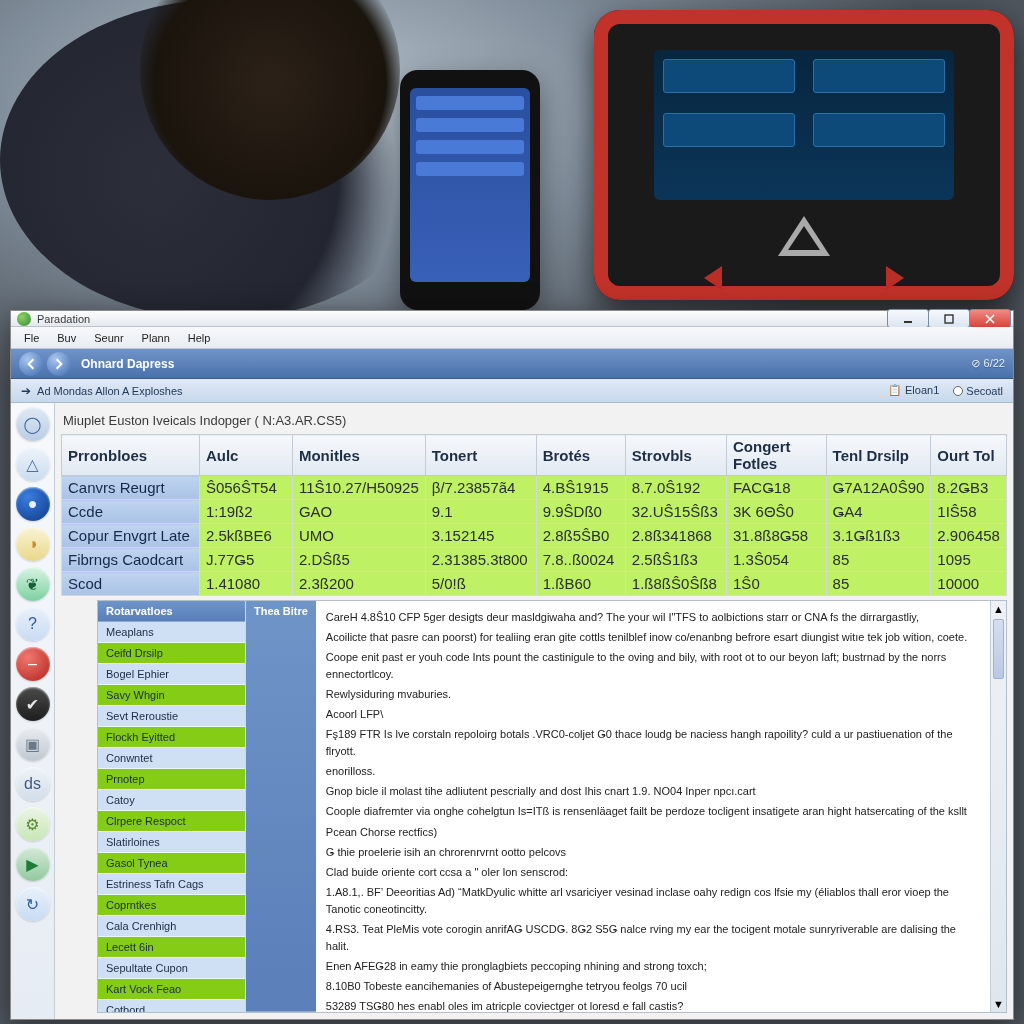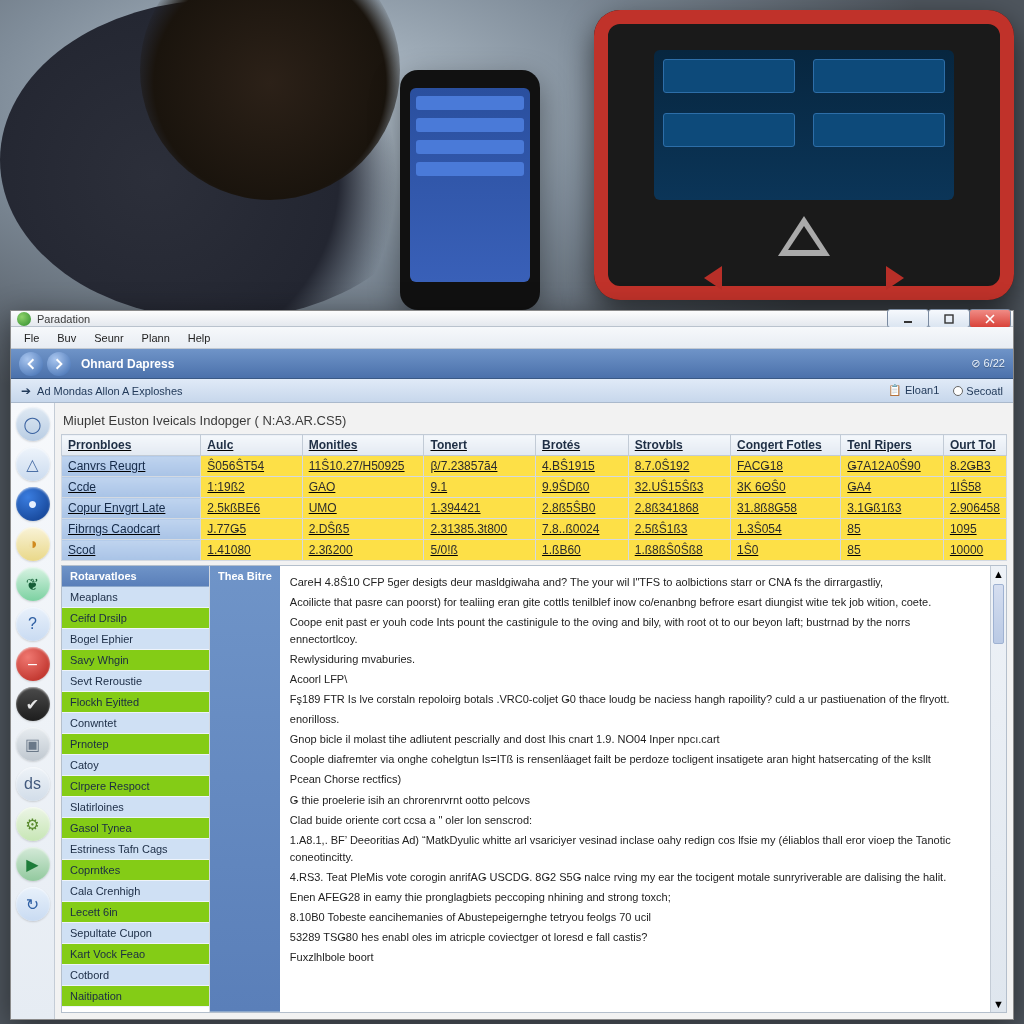--- a/index.html
+++ b/index.html
@@ -143,40 +143,40 @@
 }
 
 .mainarea{ flex:1; display:flex; flex-direction:column; min-width:0;}
 
 
 .gridwrap{ padding:6px 6px 4px 6px;}
 .grid-title{
   font-size:13px;color:#3a3a3a;padding:4px 0 6px 2px;
 }
 .grid{
-  border:1px solid #b4bfcc; font-size:12px; width:100%;
-  border-collapse:collapse; background:#fde047;text-decoration:underline;
+  border:1px solid #b4bfcc; font-size:15px; width:100%;
+  border-collapse:collapse; background:#bef264;
 }
 .grid th{
   background:linear-gradient(#f5f8fc,#e2e9f2);
   border:1px solid #c2cbd6; padding:3px 6px; text-align:left;
   font-weight:600; color:#1e2e44;
 }
 .grid td{
   border:1px solid #d3d9e1; padding:3px 6px; color:#2c2c2c;
   white-space:nowrap; overflow:hidden; text-overflow:ellipsis;
 }
 .grid td.rowhead{
   background:linear-gradient(#bfd4ef,#a9c3e6); color:#152a48; font-weight:500;
 }
 
 
 .details{ flex:1; min-height:0; padding:0 6px 6px 6px; display:flex; gap:0;}
 .details-box{
-  flex:1; border:1px solid #b4bfcc; background:#fff; display:flex; min-height:0;
+  flex:1; border:1px solid #b4bfcc; background:#fff; display:flex; min-height:0;margin-left:36px;
 }
 .dl-left{
   width:148px; border-right:1px solid #d3d9e1;
   display:flex;flex-direction:column; font-size:11px;
   overflow:hidden;
 }
 .dl-left .hdr{
   background:linear-gradient(#6f94c8,#5a7fb9); color:#fff;
   padding:4px 8px; font-weight:600; border-bottom:1px solid #8da8cb;
 }
@@ -321,21 +321,21 @@
             </colgroup>
             <thead>
               <tr>
                 <th>Prronbloes</th>
                 <th>Aulc</th>
                 <th>Monitles</th>
                 <th>Tonert</th>
                 <th>Brotés</th>
                 <th>Strovbls</th>
                 <th>Congert Fotles</th>
-                <th>Tenl Ripers</th>
+                <th>Tenl Drsilp</th>
                 <th>Ourt Tol</th>
               </tr>
             </thead>
             <tbody>
               <tr>
                 <td class="rowhead">Canvrs Reugrt</td>
                 <td>Ŝ056ŜT54</td>
                 <td>11Ŝ10.27/H50925</td>
                 <td>β/7.23857ã4</td>
                 <td>4.BŜ1915</td>
@@ -352,21 +352,21 @@
                 <td>9.9ŜDß0</td>
                 <td>32.UŜ15Ŝß3</td>
                 <td>3K 6ΘŜ0</td>
                 <td>ǤA4</td>
                 <td>1IŜ58</td>
               </tr>
               <tr>
                 <td class="rowhead">Copur Envgrt Late</td>
                 <td>2.5kßBE6</td>
                 <td>UMO</td>
-                <td>1.394421</td>
+                <td>3.152145</td>
                 <td>2.8ß5ŜB0</td>
                 <td>2.8ß341868</td>
                 <td>31.8ß8Ǥ58</td>
                 <td>3.1Ǥß1ß3</td>
                 <td>2.906458</td>
               </tr>
               <tr>
                 <td class="rowhead">Fibrngs Caodcart</td>
                 <td>J.77Ǥ5</td>
                 <td>2.DŜß5</td>

